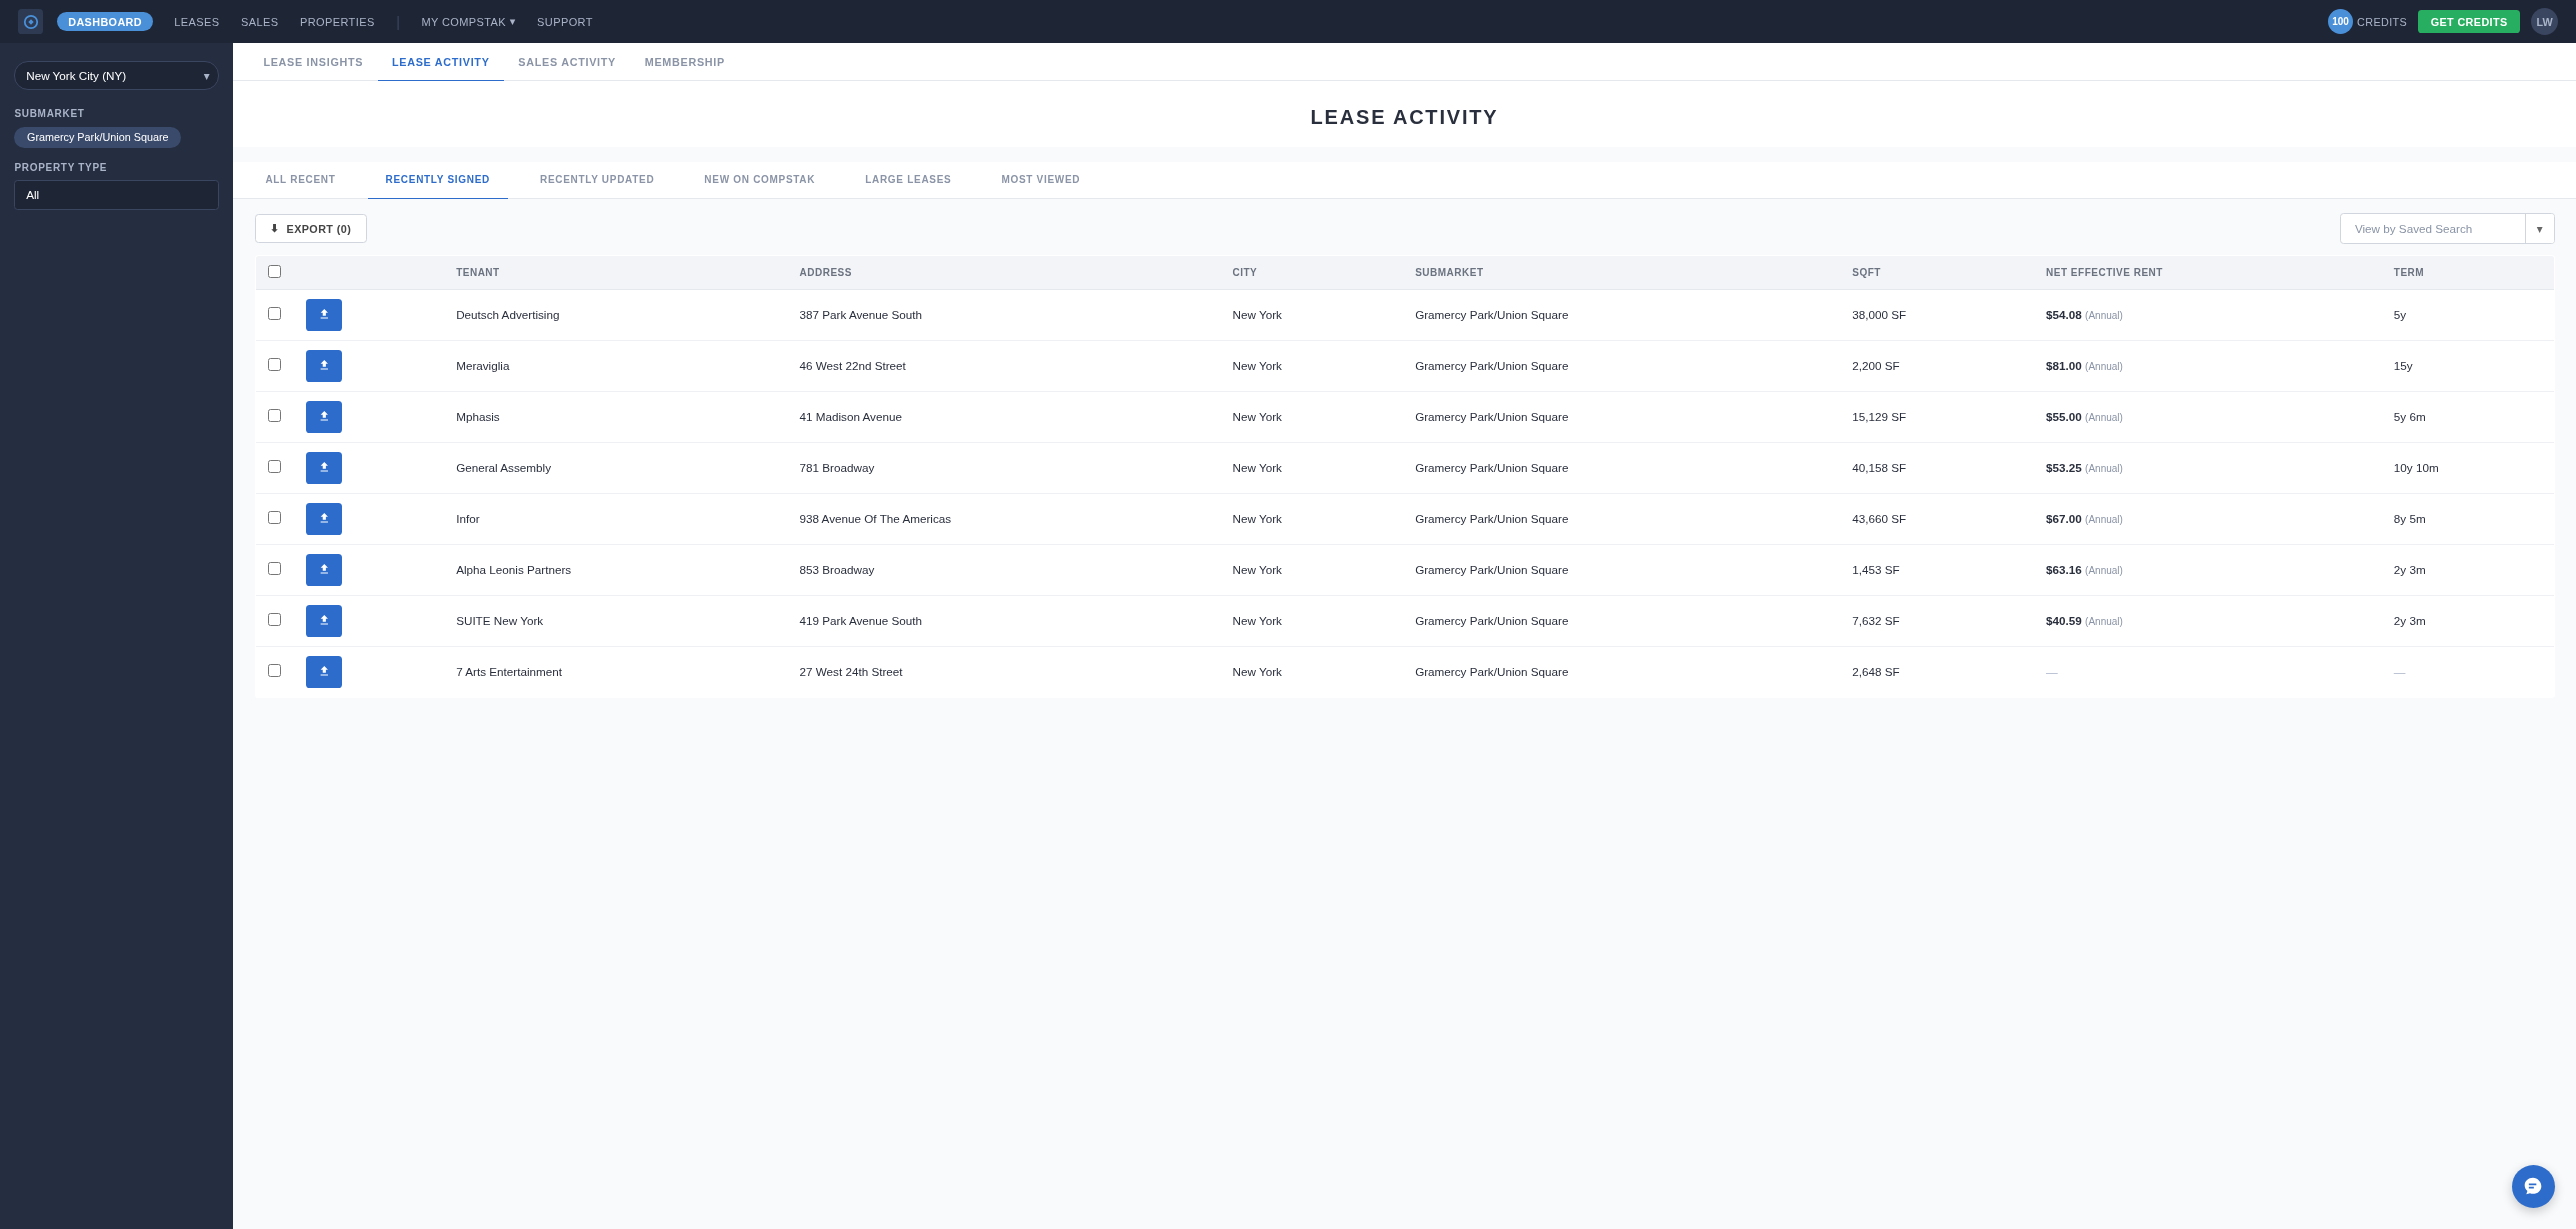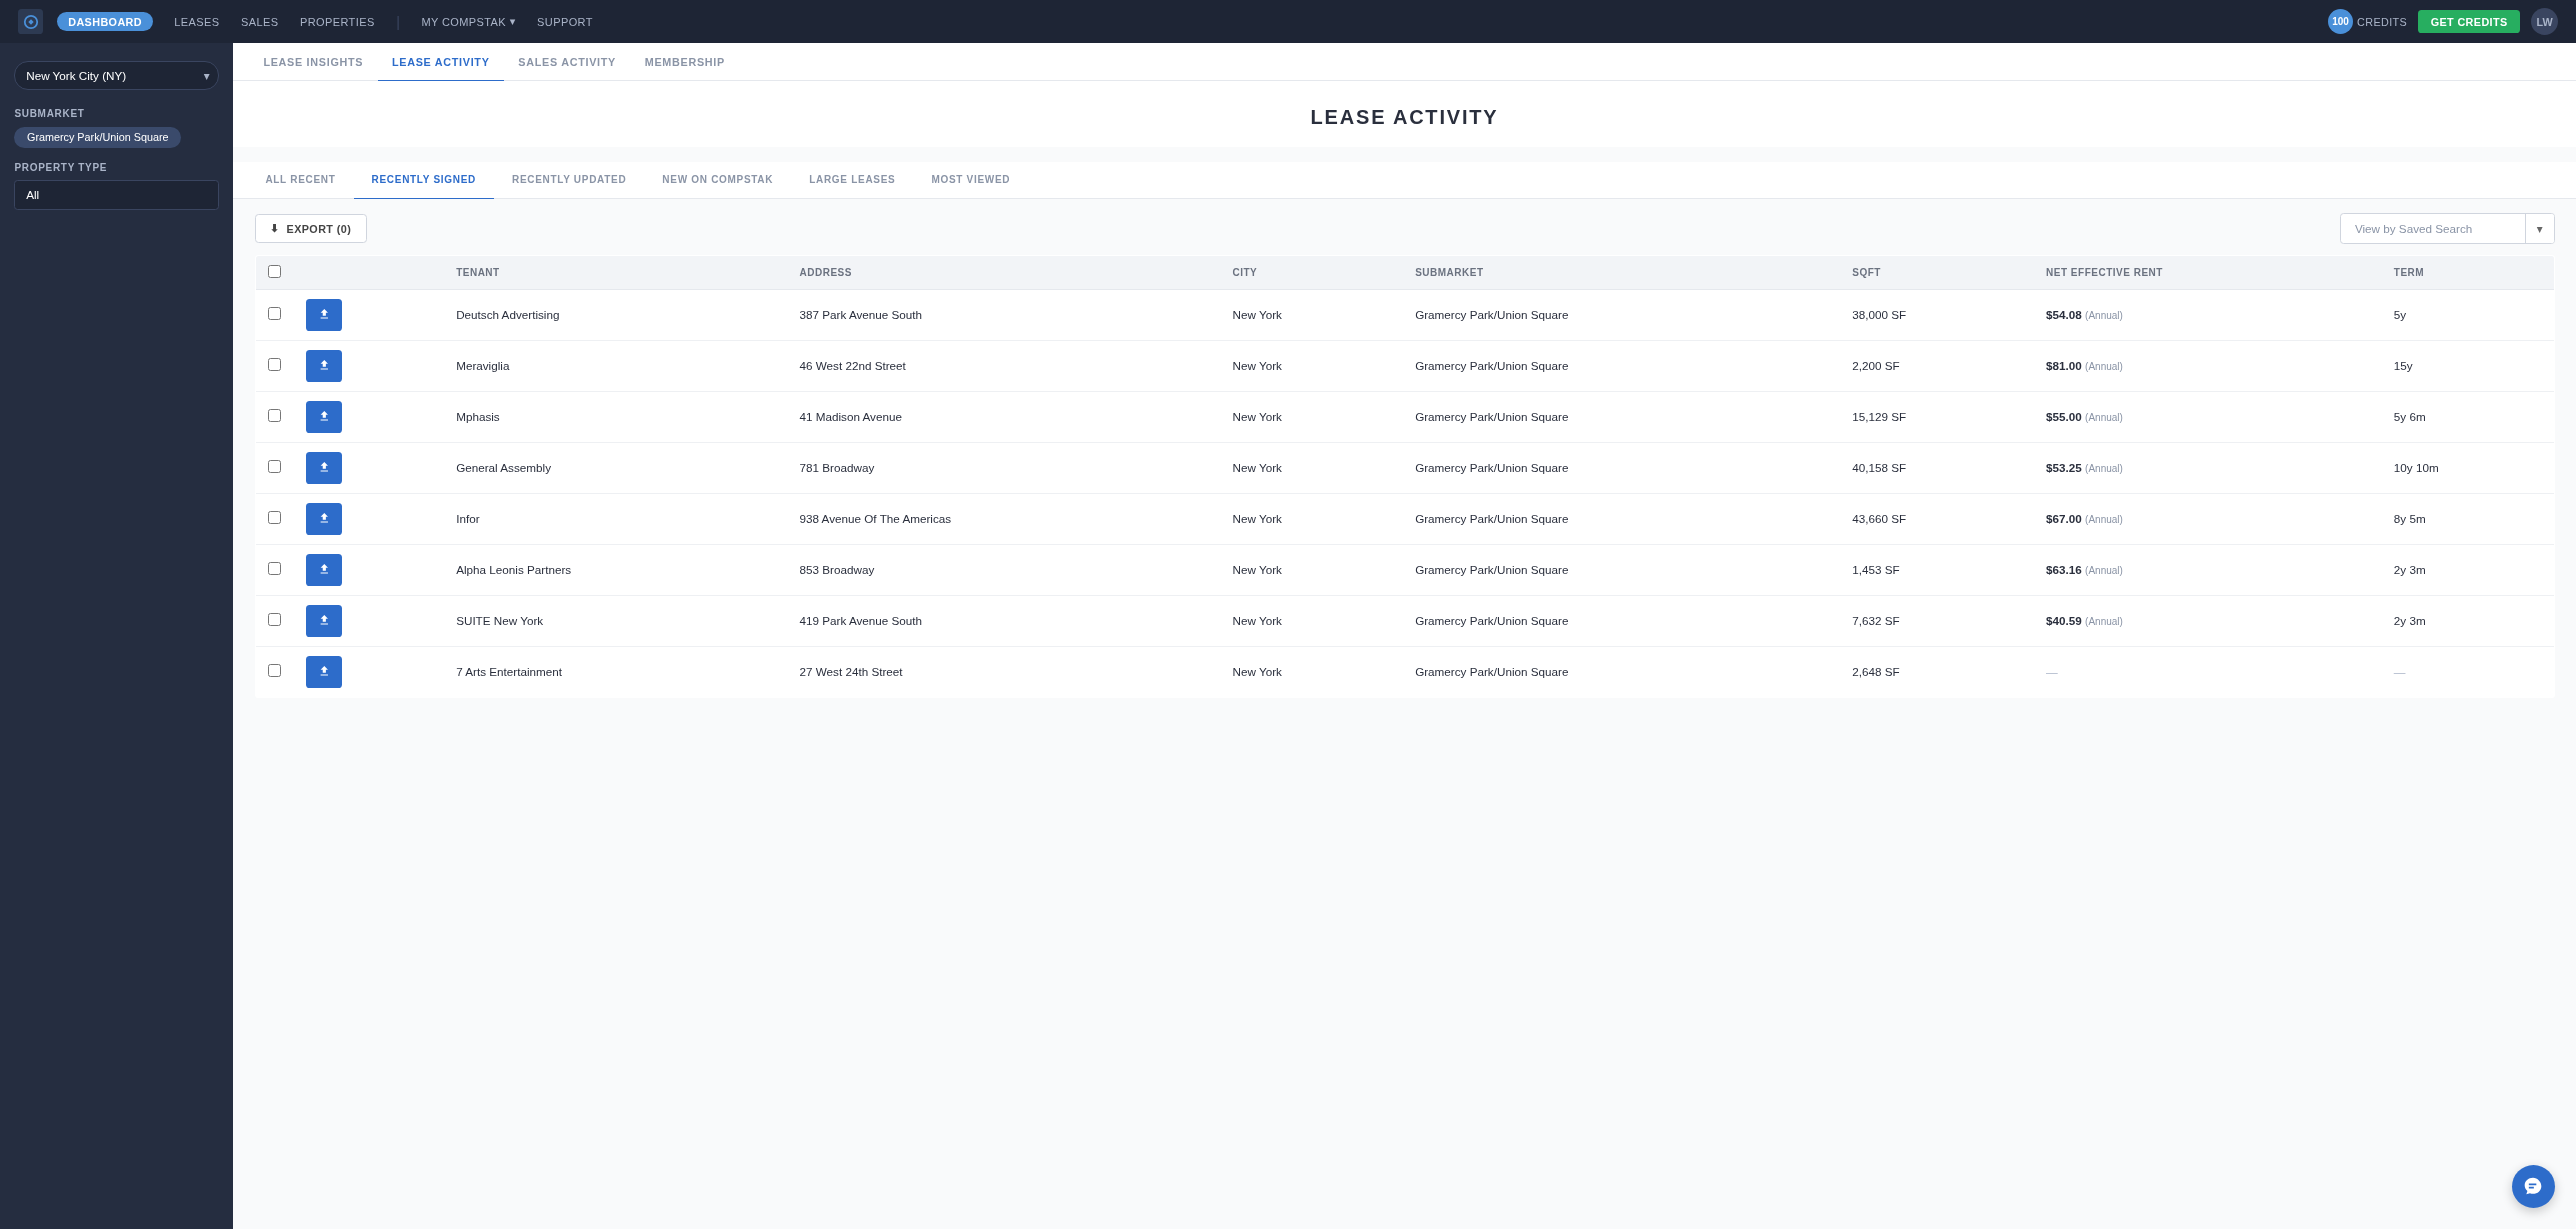--- a/index.html
+++ b/index.html
@@ -218,21 +218,21 @@
       font-size: 20px;
       font-weight: 700;
       letter-spacing: 1.8px;
       text-transform: uppercase;
       color: #2a2f3d;
     }
 
     
     .activity-tabs {
       display: flex;
-      gap: 0;
+      gap: 14px;
       border-bottom: 0.9px solid #e5e8ed;
       background: #fff;
       padding: 0 14.4px;
       margin: 0 -21.5px;
     }
     .activity-tab {
       padding: 12.6px 18px;
       font-size: 10px;
       font-weight: 700;
       letter-spacing: 0.7px;

